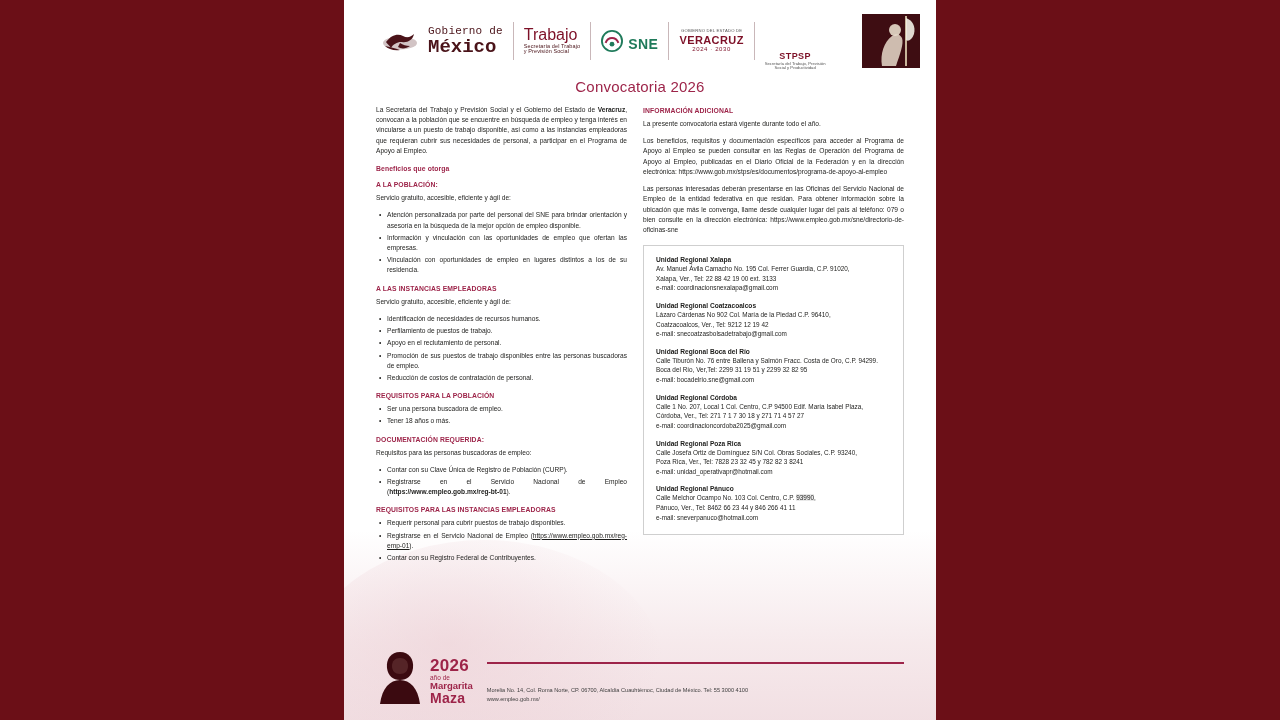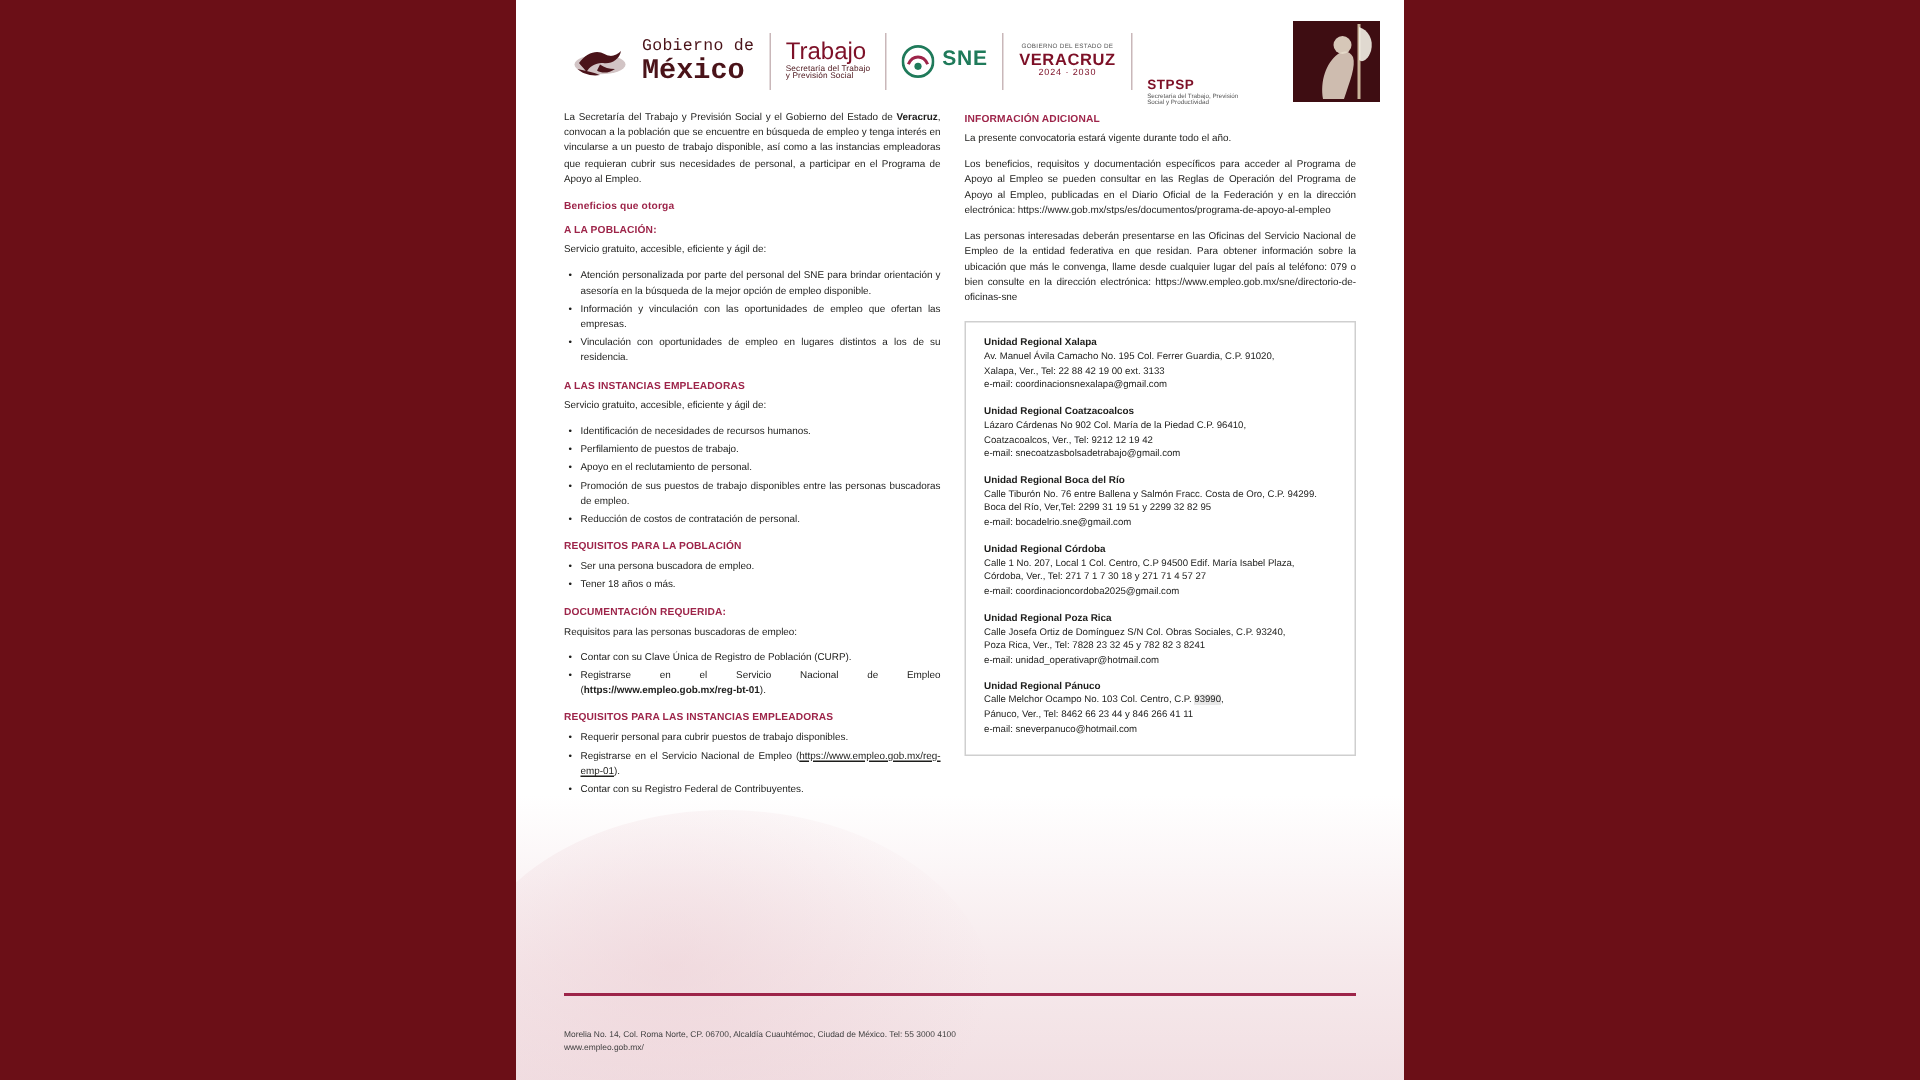--- a/index.html
+++ b/index.html
@@ -54,30 +54,30 @@
   .gob-text { line-height: 1; }
   .gob-text .l1 { font-size: 11px; color: #4a1319; letter-spacing: .2px; }
   .gob-text .l2 { font-size: 19px; color: #4a1319; font-weight: bold; margin-top: 1px; }
 
   .vdiv { width: 1px; height: 38px; background: #c9b7b9; margin: 0 10px; }
 
   .logo-trabajo { line-height: 1.05; }
   .logo-trabajo .t1 { font-size: 16px; font-weight: normal; color: #7d1027; }
   .logo-trabajo .t2 { font-size: 5.5px; color: #4a1319; letter-spacing: .1px; }
 
-  .logo-sne { display:flex; align-items:flex-start; gap:5px; }
+  .logo-sne { display:flex; align-items:flex-end; gap:5px; }
   .sne-mark { width: 22px; height: 22px; }
   .sne-text { font-size: 14px; font-weight: bold; color: #1f7a5a; letter-spacing: .5px;}
 
   .logo-ver { text-align: center; line-height: 1.1; }
   .logo-ver .v0 { font-size: 4.2px; color: #555; letter-spacing:.2px;}
   .logo-ver .v1 { font-size: 11px; font-weight: bold; color: #7d1027; letter-spacing: .4px; }
   .logo-ver .v2 { font-size: 6px; color: #7d1027; letter-spacing: .6px; }
 
-  .logo-stpsp { text-align:left; line-height:1.05;margin-top:41px; }
+  .logo-stpsp { text-align:center; line-height:1.05;margin-top:41px; }
   .logo-stpsp .s1 { font-size: 9px; font-weight: bold; color: #7d1027; letter-spacing:.4px;}
   .logo-stpsp .s2 { font-size: 4.2px; color:#555; }
 
   .flag-box {
     width: 58px; height: 54px;
     background: #3e0d12;
     position: relative;
     overflow: hidden;
     display: block;
   }
@@ -230,20 +230,21 @@
       <svg viewBox="0 0 58 54" width="58" height="54">
         <rect width="58" height="54" fill="#3e0d12"></rect>
         <path d="M44 2 L44 52" stroke="#c9b59a" stroke-width="2"></path>
         <path d="M44 4 C50 6, 54 12, 52 20 C50 26, 46 28, 44 26 Z" fill="#f2efe6" opacity=".9"></path>
         <path d="M20 52 C18 40, 22 28, 30 22 C34 19, 38 20, 40 24 C42 30, 38 40, 34 52 Z" fill="#e7dccb" opacity=".85"></path>
         <circle cx="33" cy="16" r="6" fill="#e7dccb" opacity=".9"></circle>
       </svg>
     </div>
   </div>
 
+  <div class="title">Convocatoria 2026</div>
 
   <div class="cols">
 
     <div class="col-left">
       <p><span>La Secretaría del Trabajo y Previsión Social y el Gobierno del Estado de </span><span class="bold">Veracruz</span><span>, convocan a la población que se encuentre en búsqueda de empleo y tenga interés en vincularse a un puesto de trabajo disponible, así como a las instancias empleadoras que requieran cubrir sus necesidades de personal, a participar en el Programa de Apoyo al Empleo.</span></p>
 
       <div class="sec-head">Beneficios que otorga</div>
       <div class="sec-head">A LA POBLACIÓN:</div>
       <p>Servicio gratuito, accesible, eficiente y ágil de:</p>
       <ul>
@@ -324,20 +325,33 @@
           <div class="u-line"><span>Calle Melchor Ocampo No. 103 Col. Centro, C.P. </span><span class="hl">93990</span><span>,</span></div>
           <div class="u-line">Pánuco, Ver., Tel: 8462 66 23 44  y  846 266 41 11</div>
           <div class="u-line">e-mail: sneverpanuco@hotmail.com</div>
         </div>
       </div>
     </div>
   </div>
 
   <div class="footer">
     <div class="footer-inner">
+      <div class="maza">
+        <svg class="maza-portrait" viewBox="0 0 48 60">
+          <path d="M24 6 C33 6, 38 13, 37 22 C36 30, 31 34, 24 34 C17 34, 12 30, 11 22 C10 13, 15 6, 24 6 Z" fill="#3b0a10"></path>
+          <path d="M24 34 C34 34, 42 42, 44 58 L4 58 C6 42, 14 34, 24 34 Z" fill="#3b0a10"></path>
+          <path d="M24 12 C29 12, 32 15, 32 20 C32 25, 29 28, 24 28 C19 28, 16 25, 16 20 C16 15, 19 12, 24 12 Z" fill="#6b3a3a" opacity=".55"></path>
+        </svg>
+        <div class="maza-text">
+          <div class="m1">2026</div>
+          <div class="m2">año de</div>
+          <div class="m3">Margarita</div>
+          <div class="m4">Maza</div>
+        </div>
+      </div>
       <div class="foot-right">
         <div class="foot-rule"></div>
         <div class="foot-addr">Morelia No. 14, Col. Roma Norte, CP. 06700, Alcaldía Cuauhtémoc, Ciudad de México. Tel: 55 3000 4100</div>
         <div class="foot-addr">www.empleo.gob.mx/</div>
       </div>
     </div>
   </div>
 </div>
 
 </body></html>

